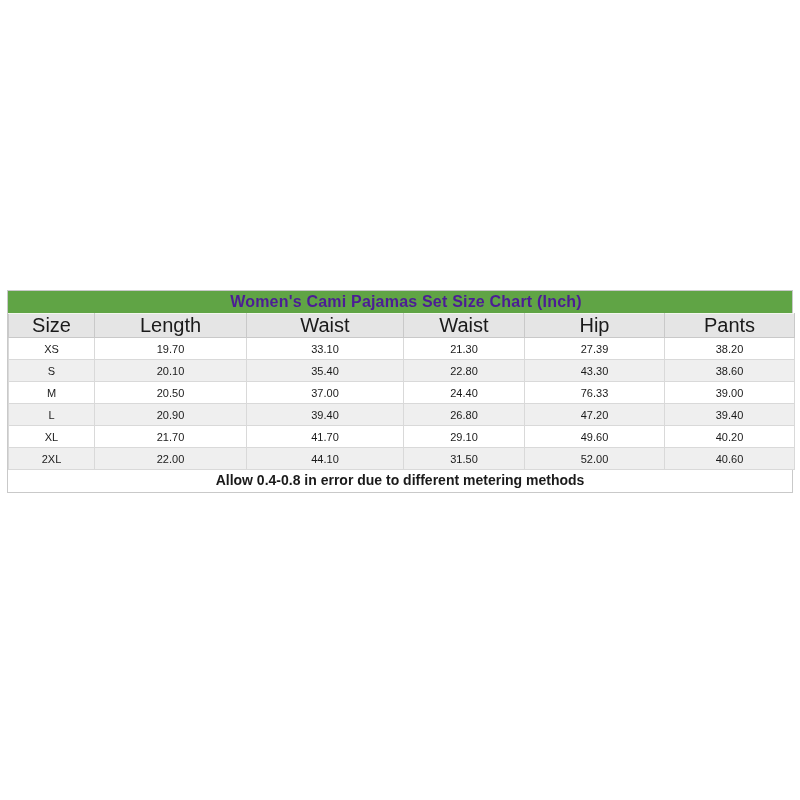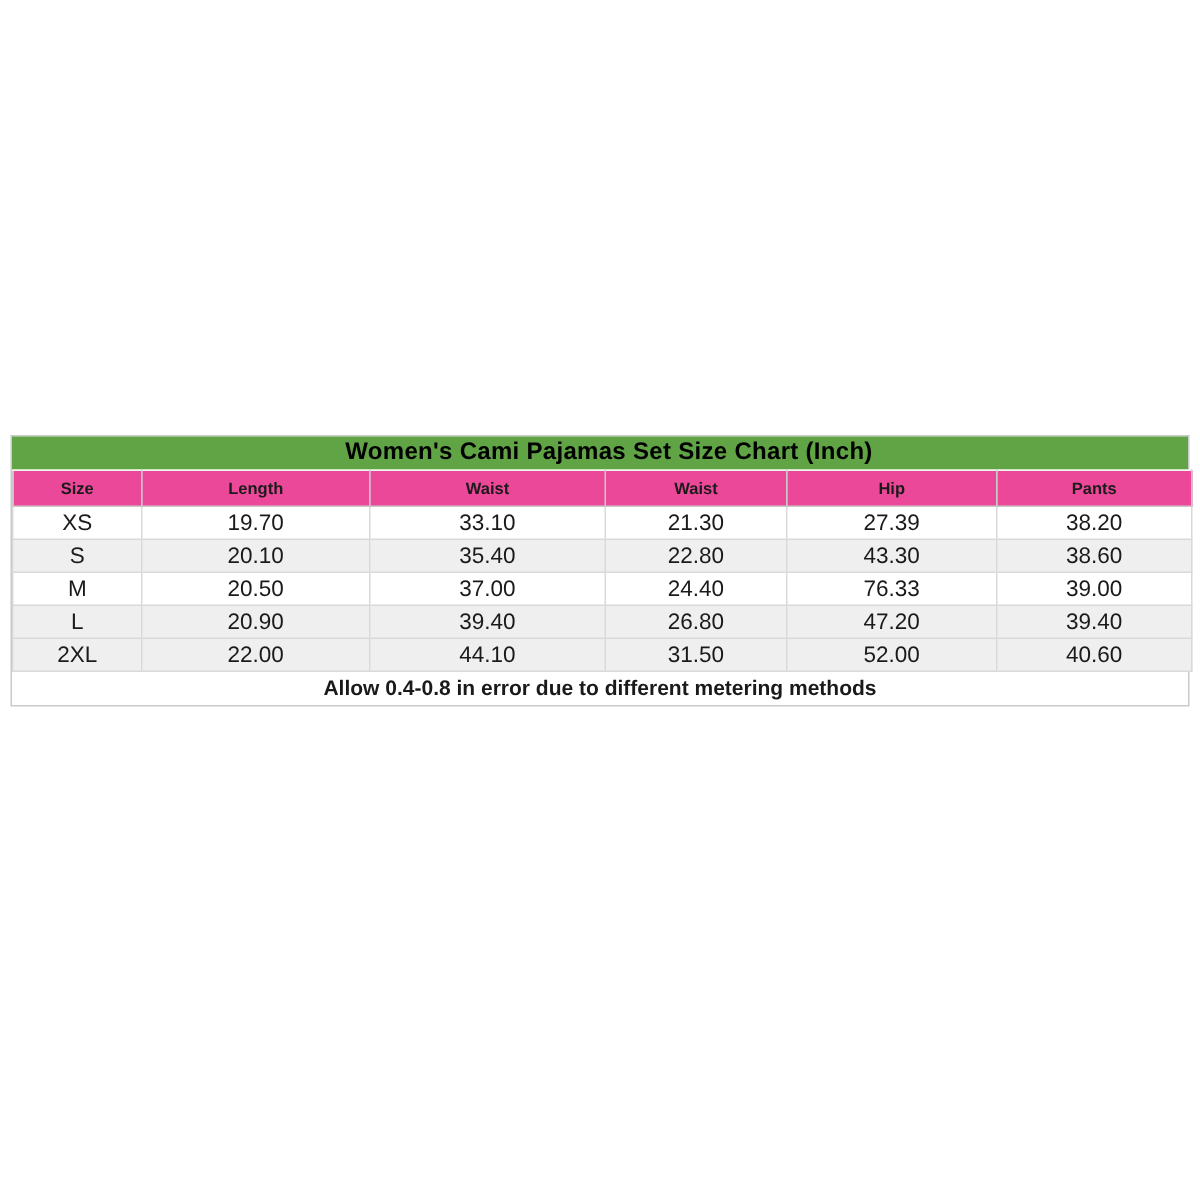--- a/index.html
+++ b/index.html
@@ -3,32 +3,32 @@
 <meta charset="utf-8">
 <style>
   * { margin:0; padding:0; box-sizing:border-box; }
   html,body { width:800px; height:800px; background:#ffffff; overflow:hidden;
               font-family:"Liberation Sans", sans-serif; color:#1a1a1a; }
   .chart-wrap {
     position:absolute; left:7px; top:290px; width:786px;
     border:1px solid #c9c9c9;
   }
   .title-bar {
-    background:#60a445; color:#000000; font-weight:bold;
+    background:#60a445; color:#4c1d95; font-weight:bold;
     font-size:16px; height:22px; line-height:22px; text-align:center;
     letter-spacing:0.2px;
     padding-left:12px;
   }
   table { width:100%; border-collapse:collapse; table-layout:fixed; }
   th {
-    background:#ec4899; font-weight:bold; font-size:11px; height:24px;
+    background:#e5e5e5; font-weight:normal; font-size:20px; height:24px;
     text-align:center; border:1px solid #c9c9c9; border-top:1px solid #f2f7ee;
   }
   td {
-    font-size:15px; font-weight:normal; height:22px; text-align:center;
+    font-size:11px; font-weight:normal; height:22px; text-align:center;
     border:1px solid #d9d9d9; background:#ffffff;
   }
   tr.alt td { background:#efefef; }
   .notes {
     background:#ffffff; text-align:center; font-weight:bold;
     font-size:14px; line-height:17px; padding:2px 0 3px 0;
   }
 </style>
 </head>
 <body>
@@ -81,20 +81,28 @@
         <td>39.00</td>
       </tr>
       <tr class="alt">
         <td>L</td>
         <td>20.90</td>
         <td>39.40</td>
         <td>26.80</td>
         <td>47.20</td>
         <td>39.40</td>
       </tr>
+      <tr>
+        <td>XL</td>
+        <td>21.70</td>
+        <td>41.70</td>
+        <td>29.10</td>
+        <td>49.60</td>
+        <td>40.20</td>
+      </tr>
       <tr class="alt">
         <td>2XL</td>
         <td>22.00</td>
         <td>44.10</td>
         <td>31.50</td>
         <td>52.00</td>
         <td>40.60</td>
       </tr>
     </tbody>
   </table>

